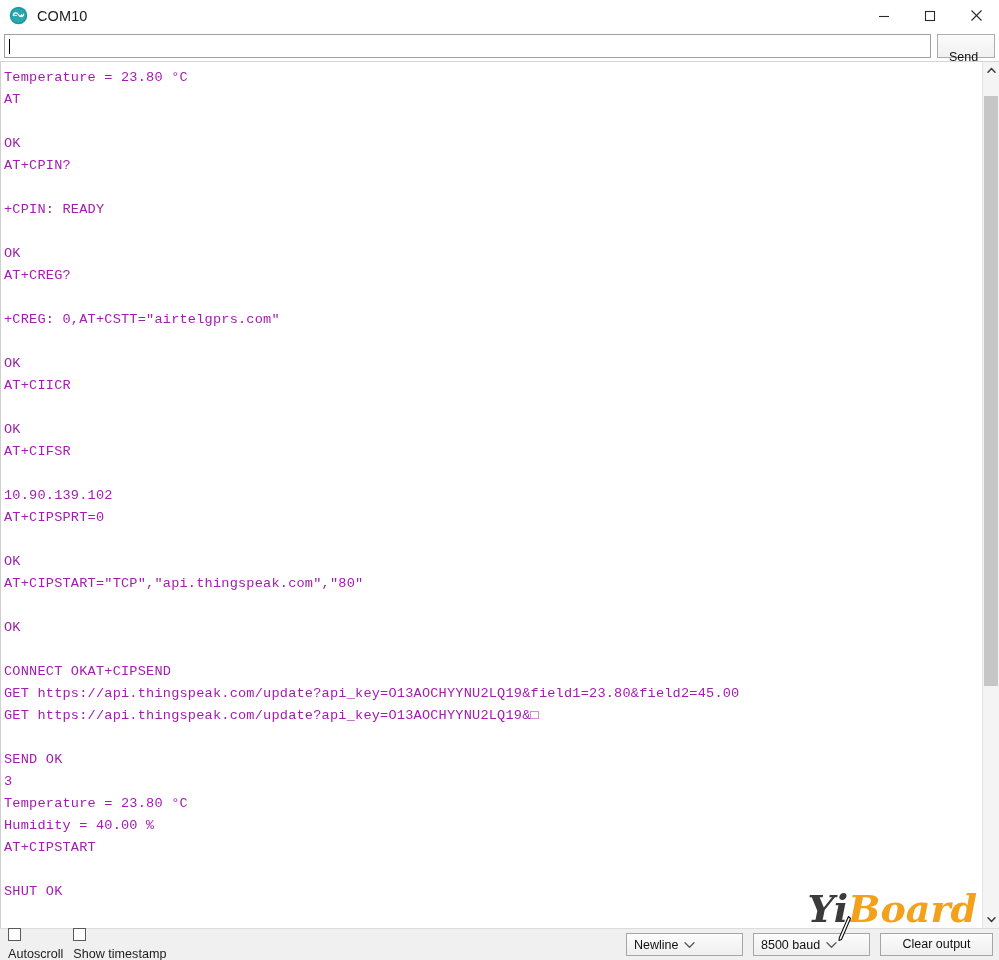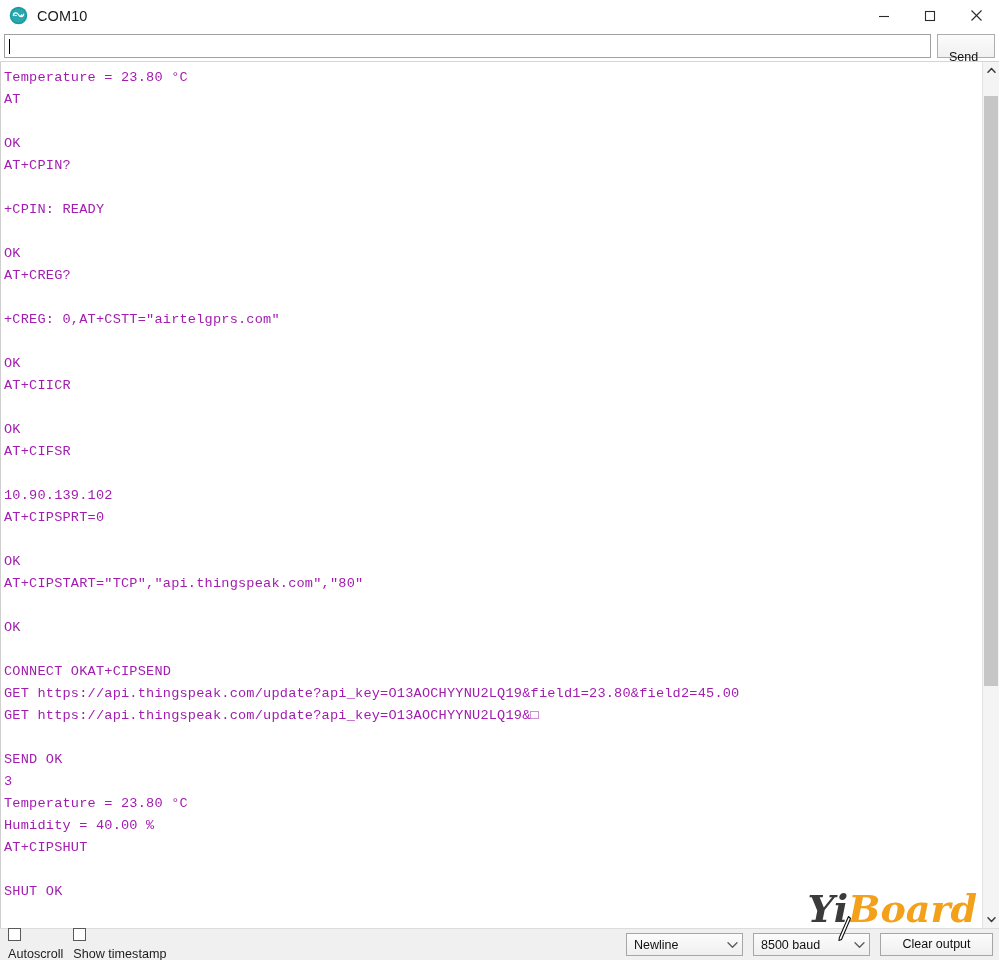--- a/index.html
+++ b/index.html
@@ -190,21 +190,20 @@
     white-space: nowrap;
   }
   .spacer { flex: 1 1 auto; }
 
   .sel {
     height: 23px;
     border: 1px solid #a6a6a6;
     background: linear-gradient(#fcfcfc, #efefef);
     display: flex;
     align-items: center;
-    justify-content: space-between;
     padding: 0 4px 0 7px;
     font-size: 12.5px;
     color: #111;
     white-space: nowrap;
   }
   .sel-newline { width: 117px; }
   .sel-baud { width: 117px; }
   .sel .chev { margin-left: 6px; display: block; }
 
   .clear-btn {
@@ -323,21 +322,21 @@
         <div class="line">OK</div>
         <div class="line blank">&nbsp;</div>
         <div class="line">CONNECT OKAT+CIPSEND</div>
         <div class="line">GET https://api.thingspeak.com/update?api_key=O13AOCHYYNU2LQ19&amp;field1=23.80&amp;field2=45.00</div>
         <div class="line">GET https://api.thingspeak.com/update?api_key=O13AOCHYYNU2LQ19&amp;□</div>
         <div class="line blank">&nbsp;</div>
         <div class="line">SEND OK</div>
         <div class="line">3</div>
         <div class="line">Temperature = 23.80 °C</div>
         <div class="line">Humidity = 40.00 %</div>
-        <div class="line">AT+CIPSHUT</div>
+        <div class="line">AT+CIPSTART</div>
         <div class="line blank">&nbsp;</div>
         <div class="line">SHUT OK</div>
       </div>
     <div class="scrollbar">
       <div class="sb-arrow">
         <svg width="9" height="7" viewBox="0 0 9 7">
             <path d="M1 5.2 L4.5 1.6 L8 5.2" fill="none" stroke="#3a3a3a" stroke-width="1.5" stroke-linecap="round" stroke-linejoin="round"></path>
           </svg>
       </div>
       <div class="sb-track">

